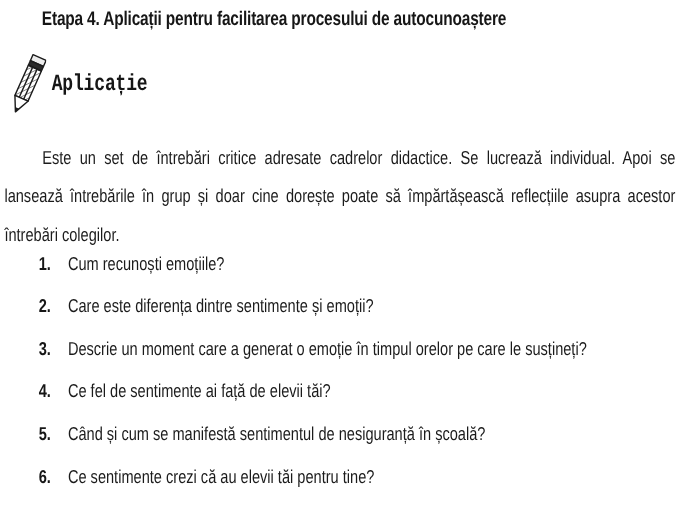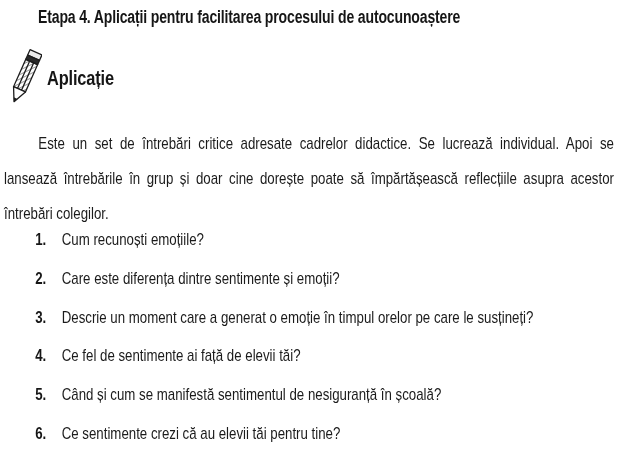--- a/index.html
+++ b/index.html
@@ -31,20 +31,21 @@
     letter-spacing: -0.2px;
     white-space: nowrap;
     color: #161616;
   }
   .app-header {
     position: absolute;
     left: 8px;
     top: 44px;
     width: 300px;
     height: 64px;
+    font-family: Liberation Mono, monospace;
   }
   .pencil {
     position: absolute;
     left: 0;
     top: 2px;
   }
   .app-label {
     position: absolute;
     left: 39px;
     top: 22px;

